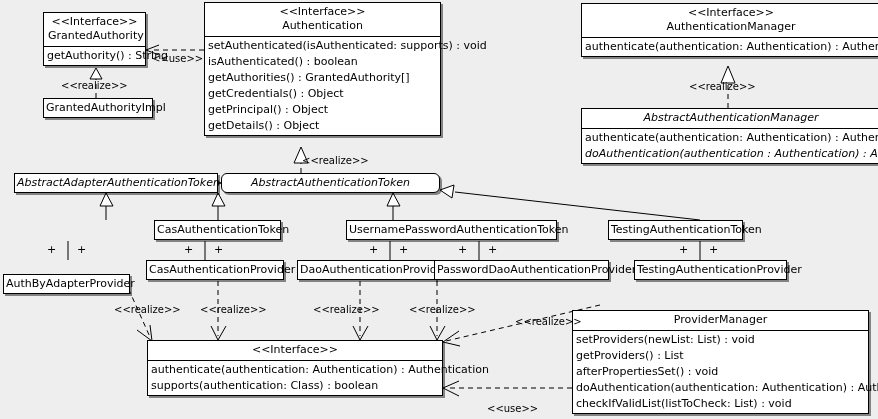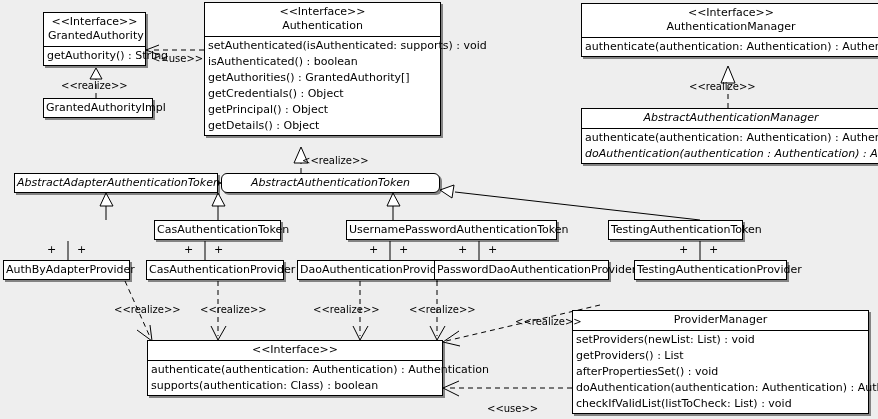--- a/index.html
+++ b/index.html
@@ -259,21 +259,21 @@
   </div>
 
   <div class="uml-simple" style="left:346px; top:220px; width:211px;">
     <span>UsernamePasswordAuthenticationToken</span>
   </div>
 
   <div class="uml-simple" style="left:608px; top:220px; width:135px;">
     <span>TestingAuthenticationToken</span>
   </div>
 
-  <div class="uml-simple" style="left:3px; top:260px; width:127px;">
+  <div class="uml-simple" style="left:3px; top:274px; width:127px;">
     <span>AuthByAdapterProvider</span>
   </div>
 
   <div class="uml-simple" style="left:146px; top:260px; width:138px;">
     <span>CasAuthenticationProvider</span>
   </div>
 
   <div class="uml-simple" style="left:297px; top:260px; width:139px;">
     <span>DaoAuthenticationProvider</span>
   </div>

